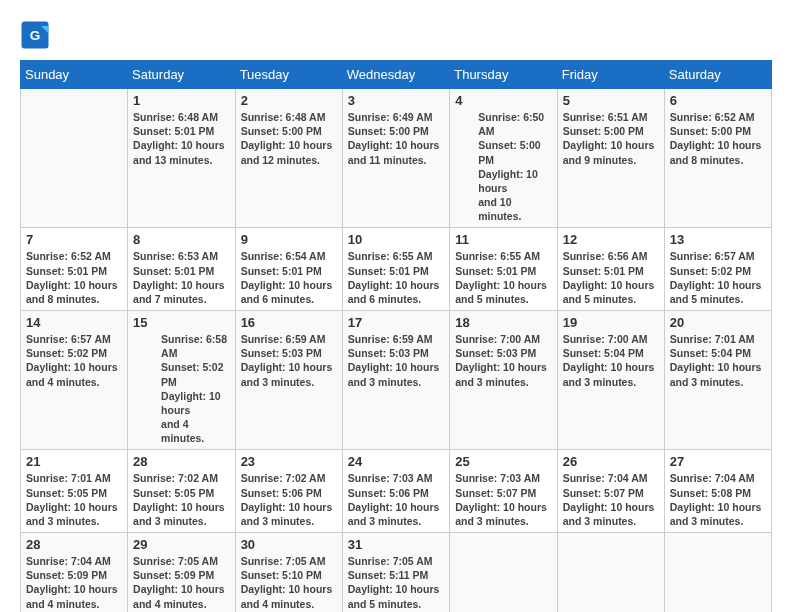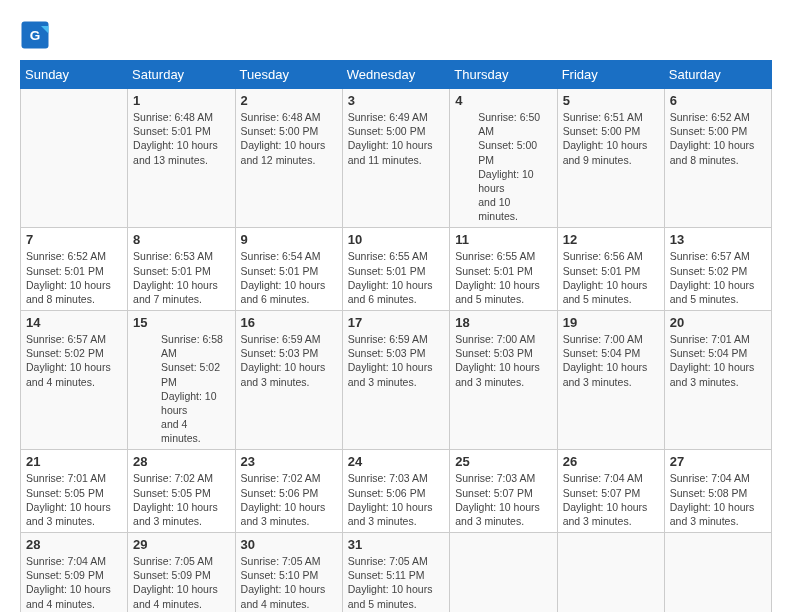--- a/index.html
+++ b/index.html
@@ -78,20 +78,21 @@
       font-size: 13px;
       font-weight: bold;
       color: #333;
       display: block;
       margin-bottom: 2px;
     }
     .day-info {
       color: #444;
       font-size: 10.5px;
       line-height: 1.35;
+      font-weight: bold;
     }
     td.empty {
       background: #f9f9f9;
     }
   </style>
 </head>
 <body>
 
 <div class="header">
   <div class="logo">

